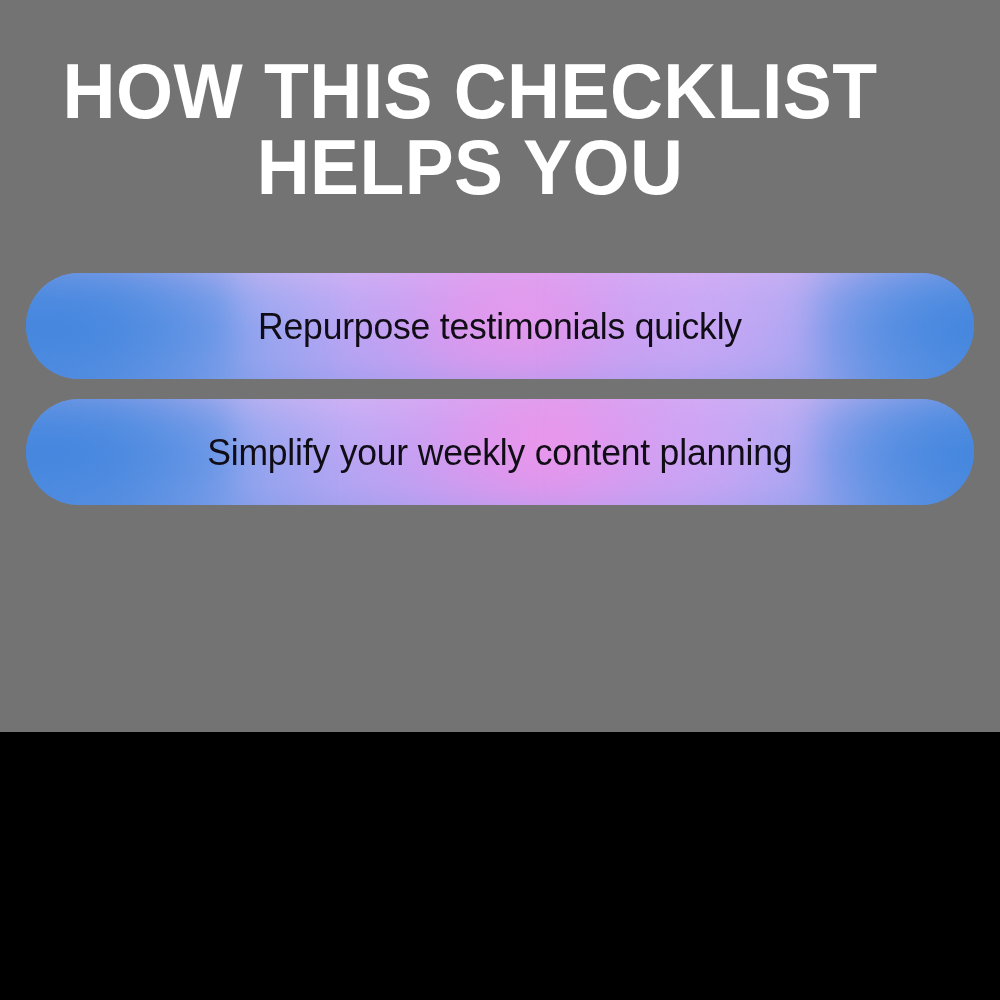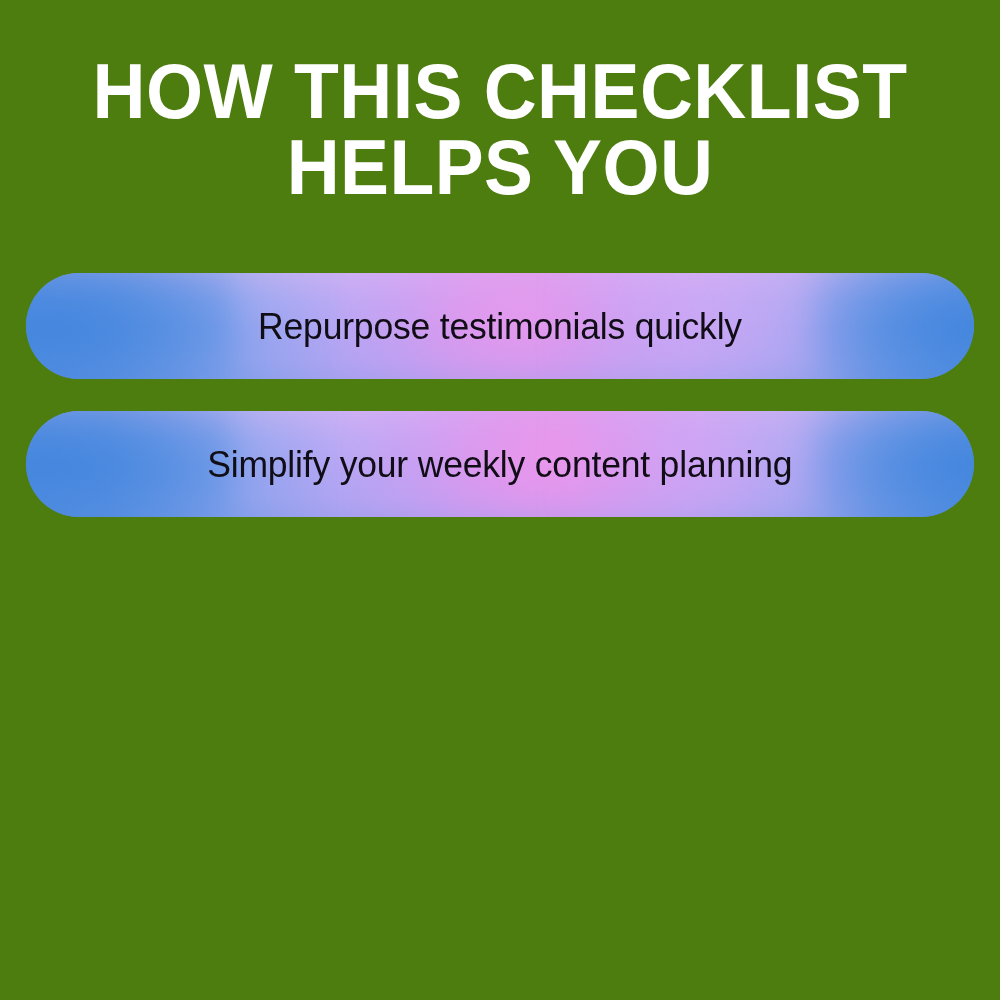--- a/index.html
+++ b/index.html
@@ -14,25 +14,25 @@
   body {
     background: #000000;
     font-family: "Liberation Sans", sans-serif;
     position: relative;
   }
 
   #poster {
     position: absolute;
     inset: 0;
     width: 1000px;
-    height: 1000px;
-    background: #4d7c0f;
+    height: 732px;
+    background: #737373;
     display: flex;
     flex-direction: column;
-    align-items: center;
+    align-items: flex-start;
   }
 
   
   .headline {
     width: 940px;
     margin-top: 54px;
     text-align: center;
     color: #ffffff;
     font-family: "Liberation Sans", sans-serif;
     font-weight: 700;
@@ -51,21 +51,21 @@
   .headline .line-2 { font-size: 78px; }
 
   
   #pill-list {
     position: absolute;
     top: 273px;
     left: 26px;
     width: 948px;
     display: flex;
     flex-direction: column;
-    gap: 32px;
+    gap: 20px;
   }
 
   .pill {
     position: relative;
     height: 106px;
     border-radius: 53px;
     overflow: hidden;
     display: flex;
     align-items: center;
     justify-content: center;

